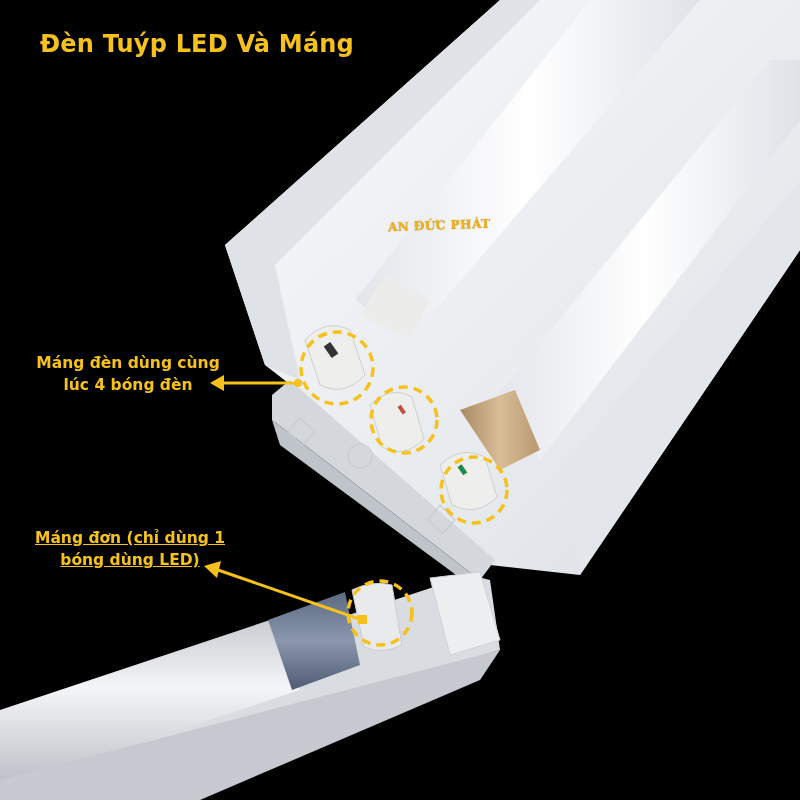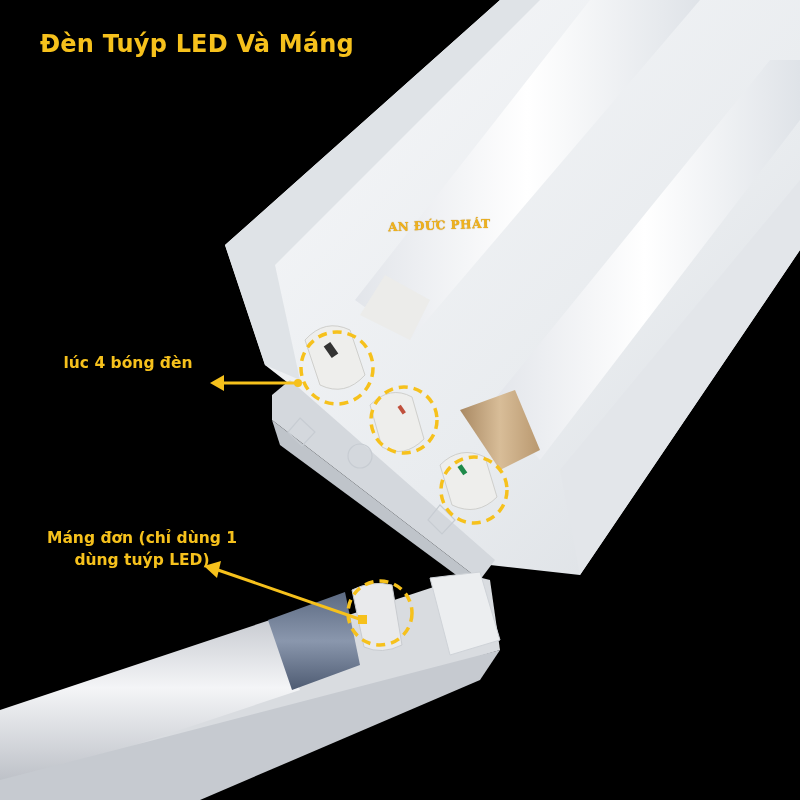--- a/index.html
+++ b/index.html
@@ -14,21 +14,21 @@
       position: absolute; left: 40px; top: 30px;
       color: #f6c11c; font-weight: bold; font-size: 24px;
       letter-spacing: 0.2px; white-space: nowrap;
     }
     .callout {
       position: absolute; color: #f6c11c; font-weight: bold;
       font-size: 15.5px; line-height: 22px; text-align: center;
       white-space: nowrap;
     }
     .callout-1 { left: 28px; top: 352px; width: 200px; }
-    .callout-2 { left: 32px; top: 527px; width: 220px; }
+    .callout-2 { left: 20px; top: 527px; width: 220px; text-decoration: underline; }
     .callout span { display: block; }
     .watermark {
       position: absolute; left: 388px; top: 218px; width: 130px;
       color: #f1b21a; font-weight: bold; font-size: 12px;
       font-family: "DejaVu Serif", serif;
       transform: rotate(-2deg);
       text-shadow: 0 0 1px #a87810;
       white-space: nowrap; letter-spacing: 0.5px;
     }
     svg { position: absolute; left: 0; top: 0; }
@@ -126,20 +126,21 @@
       <polygon points="204,566 221,561 217,578" stroke="none"></polygon>
       <rect x="358" y="615" width="9" height="9" stroke="none"></rect>
     </g>
   </svg>
 
   <div class="title">Đèn Tuýp LED Và Máng</div>
 
   <div class="watermark">AN ĐỨC PHÁT</div>
 
   <div class="callout callout-1">
+    <span>Máng đèn dùng cùng</span>
     <span>lúc 4 bóng đèn</span>
   </div>
 
   <div class="callout callout-2">
     <span>Máng đơn (chỉ dùng 1</span>
-    <span>dùng tuýp LED)</span>
+    <span>bóng dùng LED)</span>
   </div>
 </div>
 
 </body></html>

